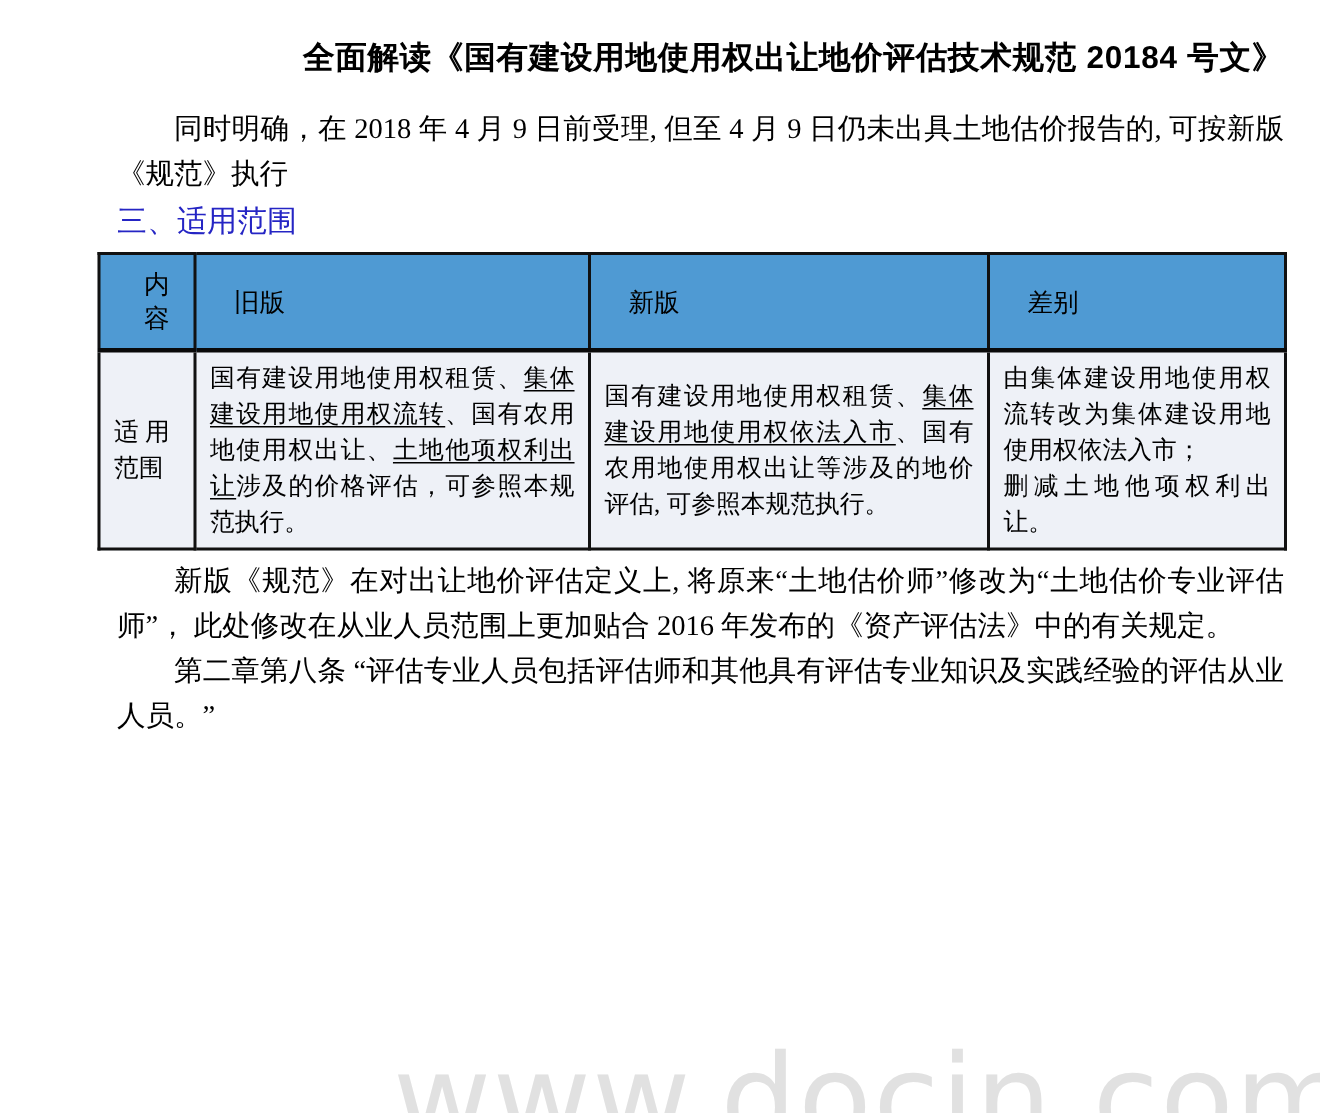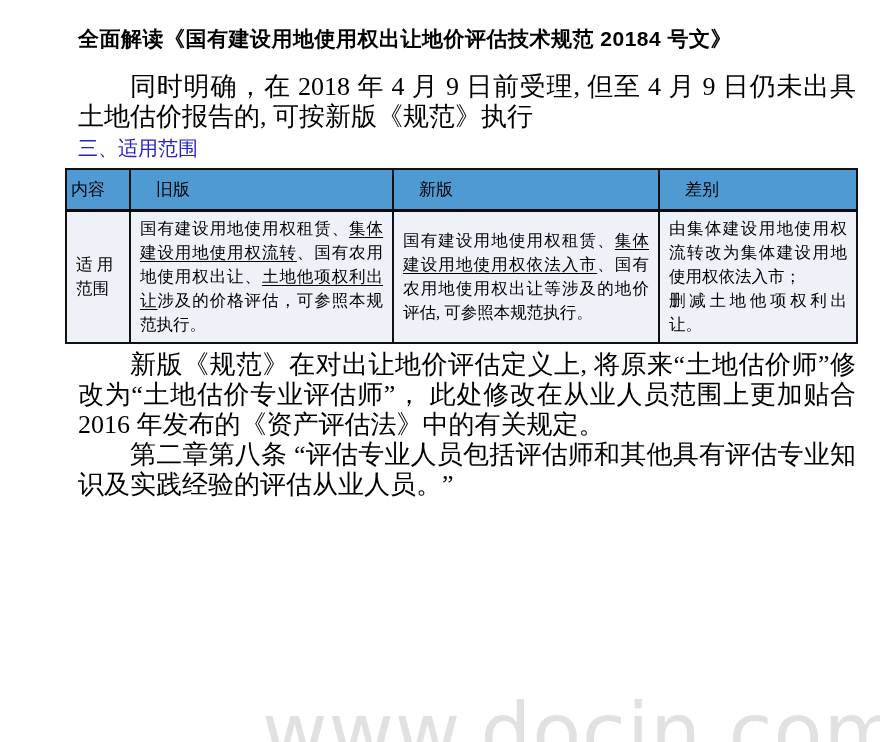--- a/index.html
+++ b/index.html
@@ -25,26 +25,26 @@
   .content {
     position: relative; z-index: 1;
     padding: 24px 24px 0 78px;
     width: 778px;
   }
   .title {
     font-family: "Liberation Sans", sans-serif;
     font-size: 21px;
     font-weight: bold;
     line-height: 30px;
-    text-align: left;
+    text-align: right;
     margin: 0 0 18px 0;
     letter-spacing: 0.5px;
   }
   .para {
-    font-size: 26px;
+    font-size: 19px;
     line-height: 30px;
     text-indent: 2em;
     text-align: justify;
     margin: 0;
   }
   .sec {
     font-size: 20px;
     font-weight: normal;
     line-height: 30px;
     margin: 1px 0;
@@ -61,21 +61,21 @@
   table.cmp th {
     background: var(--header-bg, #4f9ad3);
     font-weight: normal;
     font-size: 17px;
     text-align: left;
     padding: 8px 25px;
     border: 2px solid #111;
     border-bottom: 3px solid #0a0a0a;
     color: #000;
   }
-  table.cmp th.c { text-align: left; padding: 8px 4px; }
+  table.cmp th.c { text-align: right; padding: 8px 16px; }
   table.cmp td {
     font-size: 16.5px;
     line-height: 24px;
     padding: 5px 9px;
     border: 2px solid #111;
     vertical-align: middle;
     text-align: justify;
   }
   td.rowlabel {
     white-space: pre-line;

